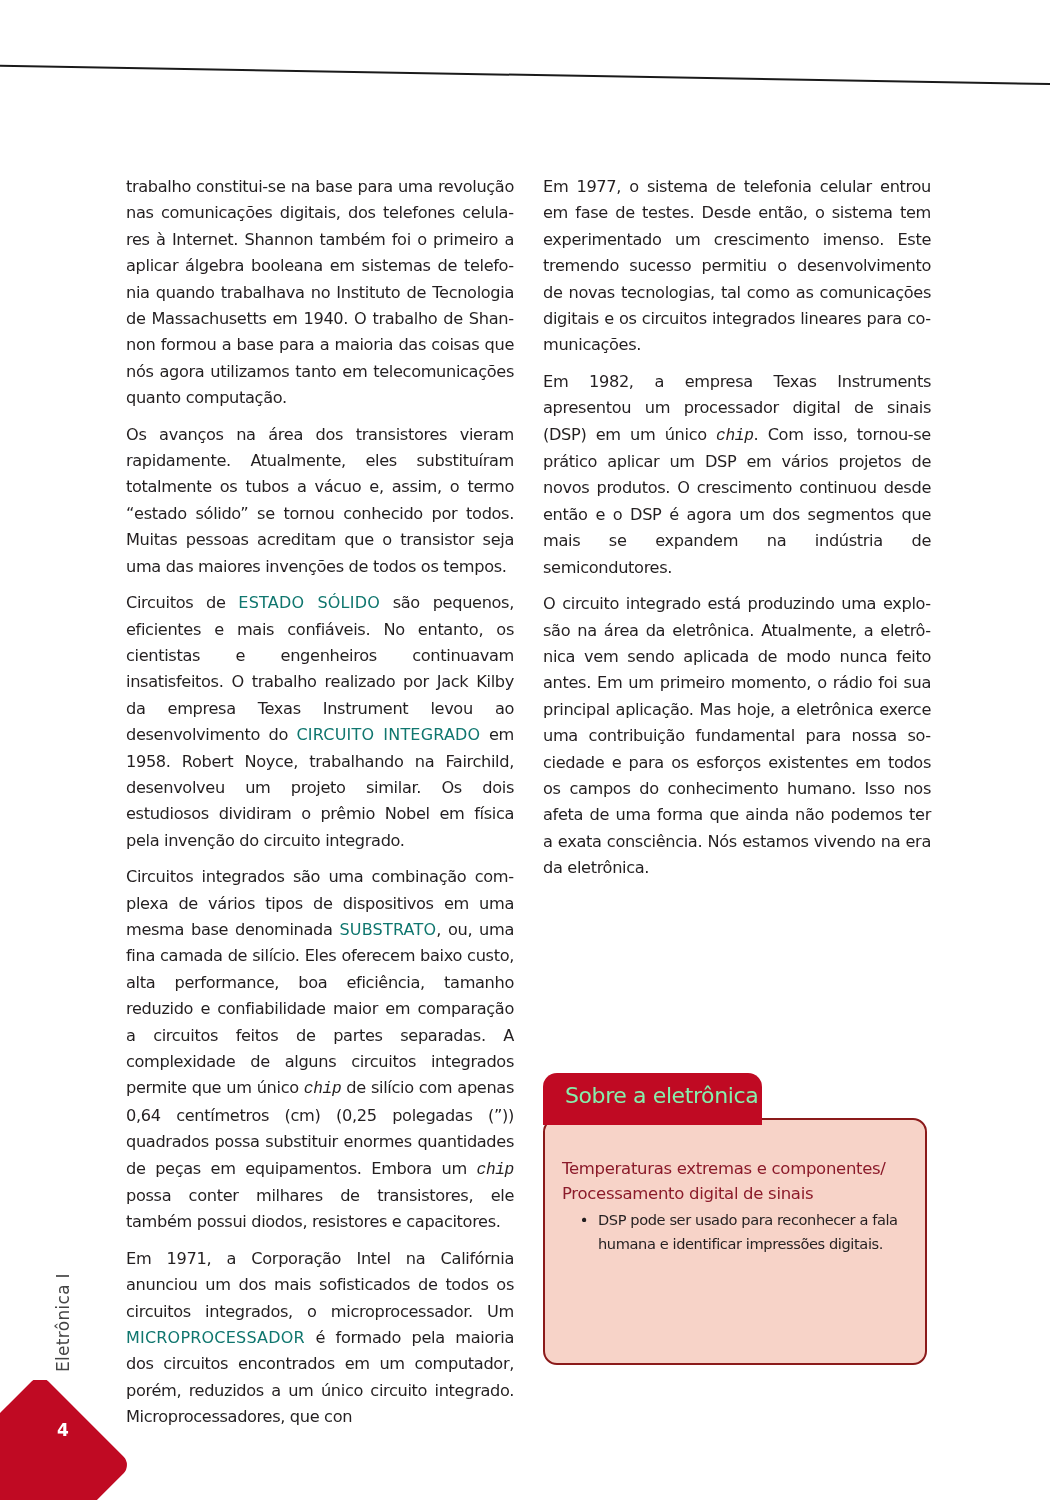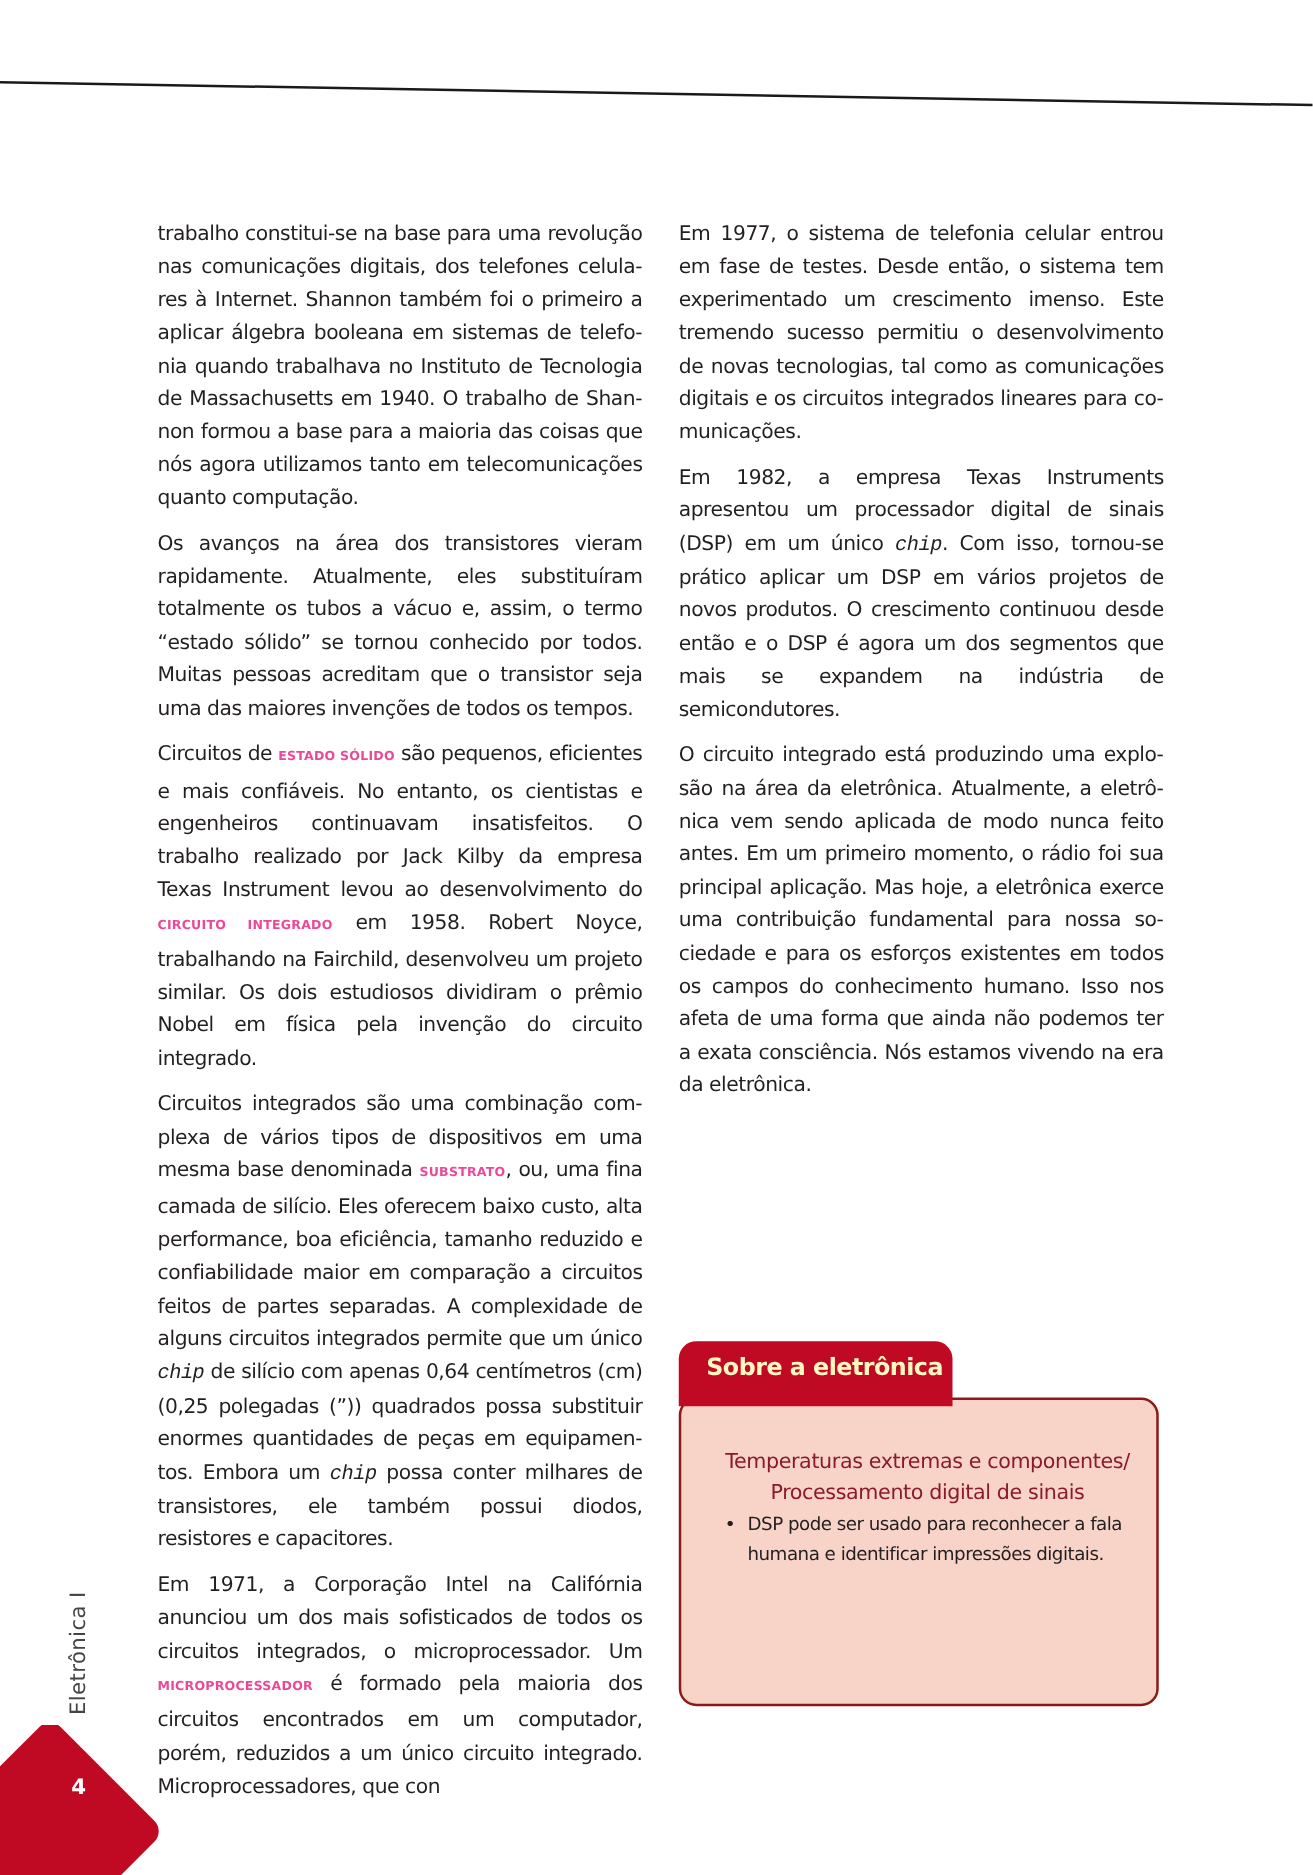--- a/index.html
+++ b/index.html
@@ -15,21 +15,21 @@
   }
   .col {
     position: absolute; top: 174px; width: 388px;
     font-size: 16.2px; line-height: 26.4px; letter-spacing: -0.35px;
     text-align: justify; hyphens: manual;
   }
   .col.left { left: 126px; }
   .col.right { left: 543px; }
   .col p { margin: 0 0 10px 0; }
   .term {
-    color: #ec4899; font-weight: bold; font-size: 10px; letter-spacing: 0.2px;
+    color: #0f766e; font-weight: normal; font-size: 16px; letter-spacing: 0.2px;
     text-transform: uppercase;
   }
   .it { font-style: italic; font-family: Liberation Mono, monospace; }
   .side-label {
     position: absolute; left: 53px; top: 1372px;
     transform: rotate(-90deg); transform-origin: left top;
     font-size: 17px; color: #444; white-space: nowrap; letter-spacing: 0.3px;
   }
   .page-tab {
     position: absolute; left: -40px; top: 1388px; width: 170px; height: 170px;
@@ -41,30 +41,30 @@
   .page-num {
     position: absolute; left: 57px; top: 1420px;
     color: #ffffff; font-weight: bold; font-size: 17px;
   }
   .callout-tab {
     position: absolute; left: 543px; top: 1073px; width: 219px; height: 52px;
     background: #c00a23; border-radius: 14px 14px 0 0;
   }
   .callout-tab span {
     position: absolute; left: 22px; top: 10px;
-    color: #fef9c3; font-weight: bold; font-size: 19px; letter-spacing: -0.4px;
+    color: #86efac; font-weight: normal; font-size: 22px; letter-spacing: -0.4px;
   }
   .callout-box {
     position: absolute; left: 543px; top: 1118px; width: 384px; height: 247px;
     background: #f7d3c8; border: 2px solid #8b1a1a; border-radius: 14px;
     box-sizing: border-box;
   }
   .callout-title {
     position: absolute; left: 562px; top: 1156px; width: 360px;
-    color: #8b1a2a; font-size: 16.5px; line-height: 25px; letter-spacing: -0.3px; text-align: center;
+    color: #8b1a2a; font-size: 16.5px; line-height: 25px; letter-spacing: -0.3px;
   }
   .callout-list {
     position: absolute; left: 580px; top: 1208px; width: 330px;
     margin: 0; padding: 0; list-style: none;
     font-size: 14.6px; line-height: 24.2px; letter-spacing: -0.4px; color: #231f20;
   }
   .callout-list li { position: relative; padding-left: 18px; }
   .callout-list .bullet { position: absolute; left: 0; top: 0; font-size: 14px; }
 </style>
 </head>

